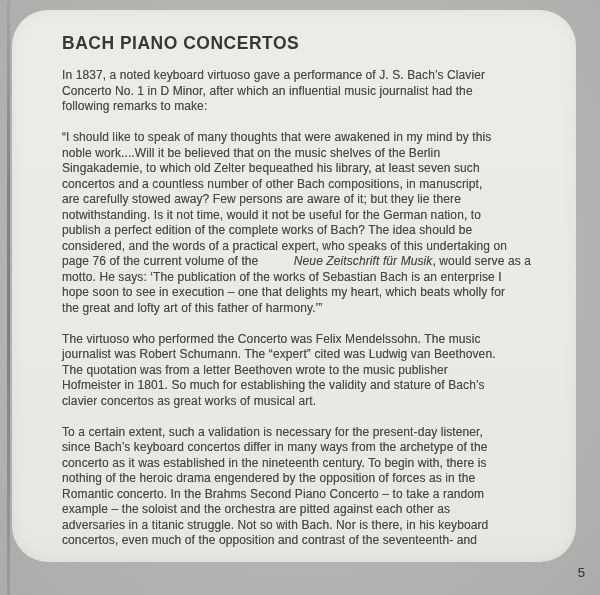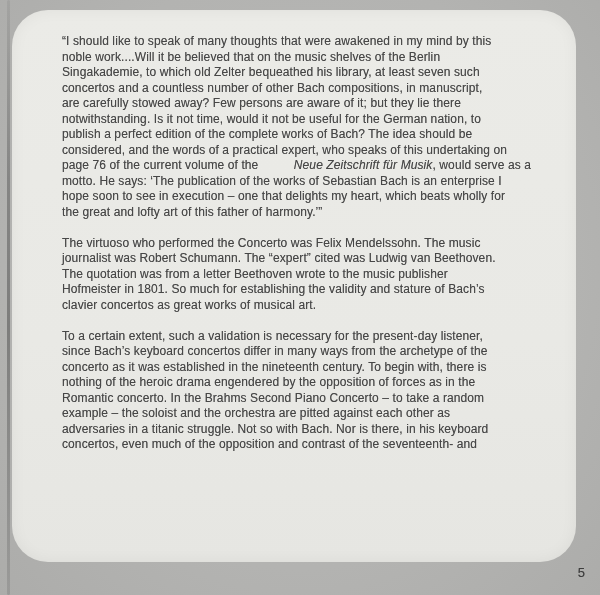--- a/index.html
+++ b/index.html
@@ -77,21 +77,23 @@
     text-shadow: 0 0 0.5px rgba(60,60,60,0.5);
   }
 </style>
 </head>
 <body>
 
 <div class="scan">
   <div class="spine"></div>
   <div class="panel">
     <div class="content">
+      <h1 class="title">BACH PIANO CONCERTOS</h1>
       <div class="body" id="body-text">
+          <p>In 1837, a noted keyboard virtuoso gave a performance of J. S. Bach’s Clavier<br>Concerto No. 1 in D Minor, after which an influential music journalist had the<br>following remarks to make:</p>
           <p>“I should like to speak of many thoughts that were awakened in my mind by this<br>noble work....Will it be believed that on the music shelves of the Berlin<br>Singakademie, to which old Zelter bequeathed his library, at least seven such<br>concertos and a countless number of other Bach compositions, in manuscript,<br>are carefully stowed away? Few persons are aware of it; but they lie there<br>notwithstanding. Is it not time, would it not be useful for the German nation, to<br>publish a perfect edition of the complete works of Bach? The idea should be<br>considered, and the words of a practical expert, who speaks of this undertaking on<br>page 76 of the current volume of the <i>Neue Zeitschrift für Musik</i>, would serve as a<br>motto. He says: ‘The publication of the works of Sebastian Bach is an enterprise I<br>hope soon to see in execution – one that delights my heart, which beats wholly for<br>the great and lofty art of this father of harmony.’”</p>
           <p>The virtuoso who performed the Concerto was Felix Mendelssohn. The music<br>journalist was Robert Schumann. The “expert” cited was Ludwig van Beethoven.<br>The quotation was from a letter Beethoven wrote to the music publisher<br>Hofmeister in 1801. So much for establishing the validity and stature of Bach’s<br>clavier concertos as great works of musical art.</p>
           <p>To a certain extent, such a validation is necessary for the present-day listener,<br>since Bach’s keyboard concertos differ in many ways from the archetype of the<br>concerto as it was established in the nineteenth century. To begin with, there is<br>nothing of the heroic drama engendered by the opposition of forces as in the<br>Romantic concerto. In the Brahms Second Piano Concerto – to take a random<br>example – the soloist and the orchestra are pitted against each other as<br>adversaries in a titanic struggle. Not so with Bach. Nor is there, in his keyboard<br>concertos, even much of the opposition and contrast of the seventeenth- and</p>
         </div>
     </div>
   </div>
   <div class="pagenum">5</div>
 </div>
 
 </body></html>

